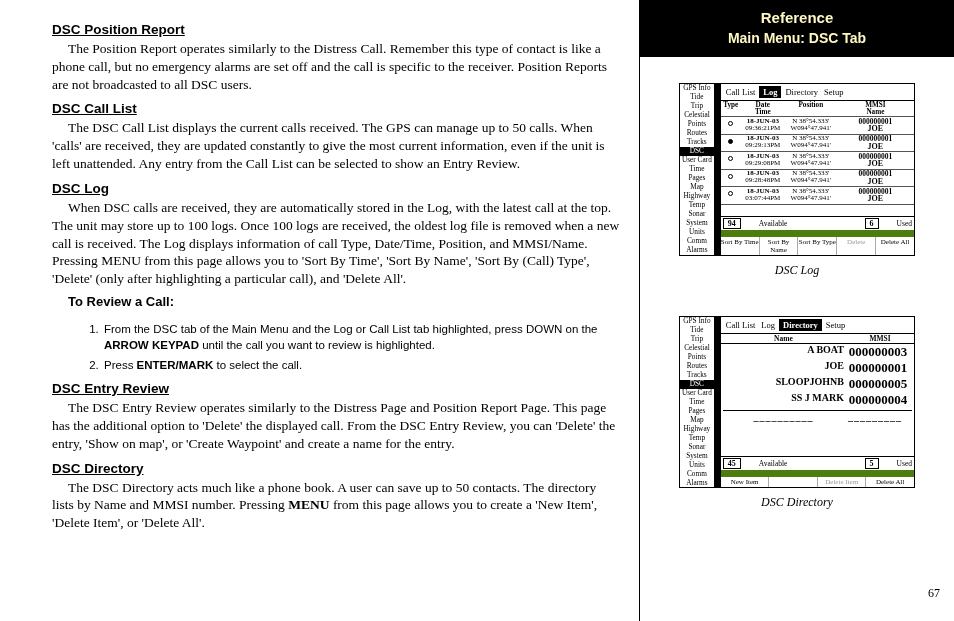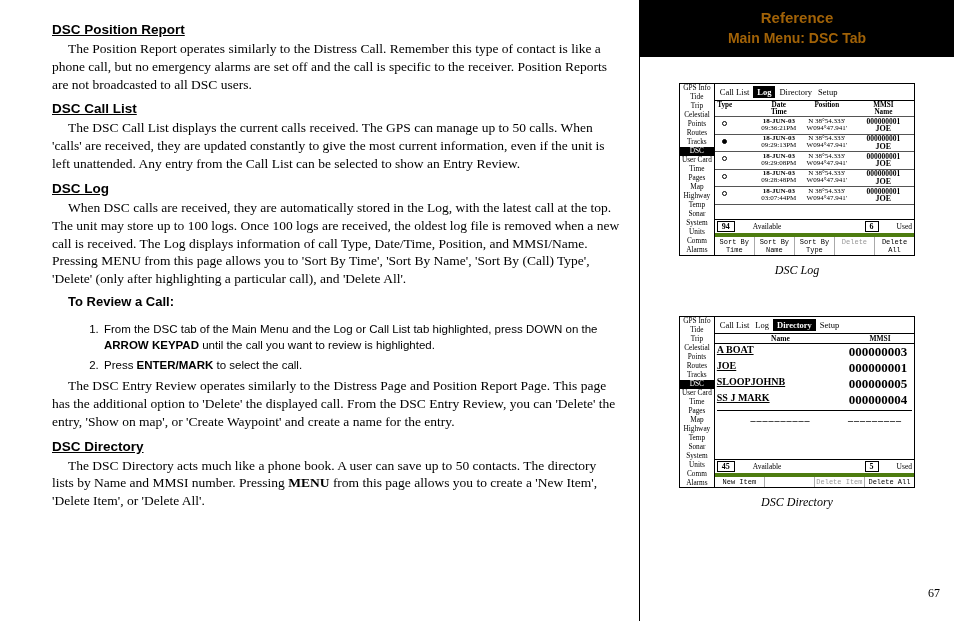--- a/index.html
+++ b/index.html
@@ -25,21 +25,21 @@
   .side-col {
     flex: 1;
     display: flex;
     flex-direction: column;
     align-items: center;
     position: relative;
   }
   .header-box {
     width: 100%;
     background: #000;
-    color: #a16207;
+    color: #fef9c3;
     text-align: center;
     padding: 9px 0 11px 0;
     font-family: Arial, Helvetica, sans-serif;
   }
   .header-box .ref {
     font-weight: bold;
     font-size: 15px;
     margin-bottom: 4px;
   }
   .header-box .sub {
@@ -102,21 +102,21 @@
   .gps-fig {
     width: 236px;
     border: 1px solid #000;
     font-family: 'Times New Roman', serif;
     font-size: 8px;
     display: flex;
     background: #fff;
   }
   .gps-sidebar {
     flex: 0 0 34px;
-    border-right: 1px solid #000000;
+    border-right: 7px solid #000000;
     display: flex;
     flex-direction: column;
   }
   .gps-sidebar div {
     padding: 0.3px 2px;
     font-size: 7.3px;
     line-height: 1.15;
     white-space: nowrap;
   }
   .gps-sidebar div.active {
@@ -149,49 +149,49 @@
   }
   .log-head, .log-row {
     display: flex;
     border-bottom: 1px solid #555;
     font-size: 7.3px;
     line-height: 1.0;
   }
   .log-head div, .log-row div { padding: 0.5px 1px; }
   .log-head { font-weight: bold; font-size: 7.2px; text-align:center;}
   .c-type { flex: 0 0 20px; text-align:center;}
-  .c-date { flex: 0 0 44px; margin-left: 22px; }
+  .c-date { flex: 0 0 44px; }
   .c-pos { flex: 0 0 52px; }
   .c-mmsi { flex: 1; text-align:center;}
   .log-row .c-date { font-size: 7px; }
   .log-row .c-pos { font-size: 7px; }
   .log-row .c-mmsi .mm { font-weight: bold; font-size:7.5px;}
   .log-row .c-mmsi .nm { font-weight: bold; font-size:8px;}
   .log-row .c-type .dot {
     display:inline-block; width:5px; height:5px; border-radius:50%;
     border:1px solid #000; vertical-align:middle; margin-top:3px;
   }
   .log-row .c-type .dot.filled { background:#000; }
   .status-bar {
     display:flex; border-top:1px solid #000; font-size:7.5px;
     padding: 1px 2px; gap: 18px; align-items:center;
   }
   .status-bar .bx { border:1px solid #000; padding: 0 4px; font-weight:bold; font-size:8px;}
   .bottom-bar {
-    display:flex; border-top:4px solid #4d7c0f; font-size:7px;font-family:Liberation Mono, monospace;
+    display:flex; border-top:7px solid #4d7c0f; font-size:7px;
   }
   .bottom-bar span { flex:1; text-align:center; padding:1px 0; border-right:1px solid #aaa;}
   .bottom-bar span:last-child { border-right:none; }
   .bottom-bar span.dim { color:#999; }
   
   .dir-head { display:flex; border-bottom:1px solid #000; font-size:7.5px; font-weight:bold; text-align:center; border-top:1px solid #000;}
   .dir-head .dn { flex:1;}
   .dir-head .dm { flex:0 0 68px;}
   .dir-row { display:flex; font-size:10px; font-weight:bold; padding:0 2px; line-height:1.25;}
-  .dir-row .dn { flex:1; text-align:left;text-decoration:underline;}
+  .dir-row .dn { flex:1; text-align:right;}
   .dir-row .dm { flex:0 0 68px; text-align:center; font-size:13px;}
   .hr-row { border-top:1px solid #000; margin:1px 2px 0 2px;}
   .dash-row { font-size:10px; font-weight:bold; letter-spacing:1px; display:flex; padding:0 5px;}
   .dash-row .dn{flex:1; text-align:center;}
   .dash-row .dm{flex:0 0 68px; text-align:center;}
 </style>
 </head>
 <body>
 
 <div class="page">
@@ -205,20 +205,21 @@
 
     <div class="section-head">DSC Log</div>
     <p class="para">When DSC calls are received, they are automatically stored in the Log, with the latest call at the top. The unit may store up to 100 logs. Once 100 logs are received, the oldest log file is removed when a new call is received. The Log displays information of call Type, Date/Time, Position, and MMSI/Name. Pressing MENU from this page allows you to 'Sort By Time', 'Sort By Name', 'Sort By (Call) Type', 'Delete' (only after highlighting a particular call), and 'Delete All'.</p>
 
     <div class="sub-head">To Review a Call:</div>
     <ol class="steps">
       <li><span>From the DSC tab of the Main Menu and the Log or Call List tab highlighted, press DOWN on the </span><span class="bold">ARROW KEYPAD</span><span> until the call you want to review is highlighted.</span></li>
       <li><span>Press </span><span class="bold">ENTER/MARK</span><span> to select the call.</span></li>
     </ol>
 
+    <div class="section-head">DSC Entry Review</div>
     <p class="para">The DSC Entry Review operates similarly to the Distress Page and Position Report Page. This page has the additional option to 'Delete' the displayed call. From the DSC Entry Review, you can 'Delete' the entry, 'Show on map', or 'Create Waypoint' and create a name for the entry.</p>
 
     <div class="section-head">DSC Directory</div>
     <p class="para"><span>The DSC Directory acts much like a phone book. A user can save up to 50 contacts. The directory lists by Name and MMSI number. Pressing </span><span class="bold">MENU</span><span> from this page allows you to create a 'New Item', 'Delete Item', or 'Delete All'.</span></p>
 
   </div>
 
   <div class="side-col">
     <div class="header-box">
       <div class="ref">Reference</div>

